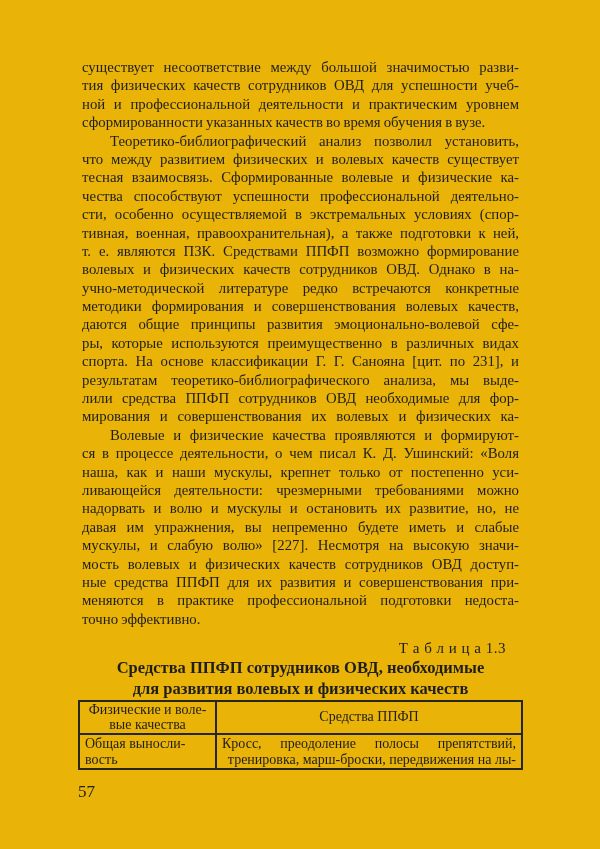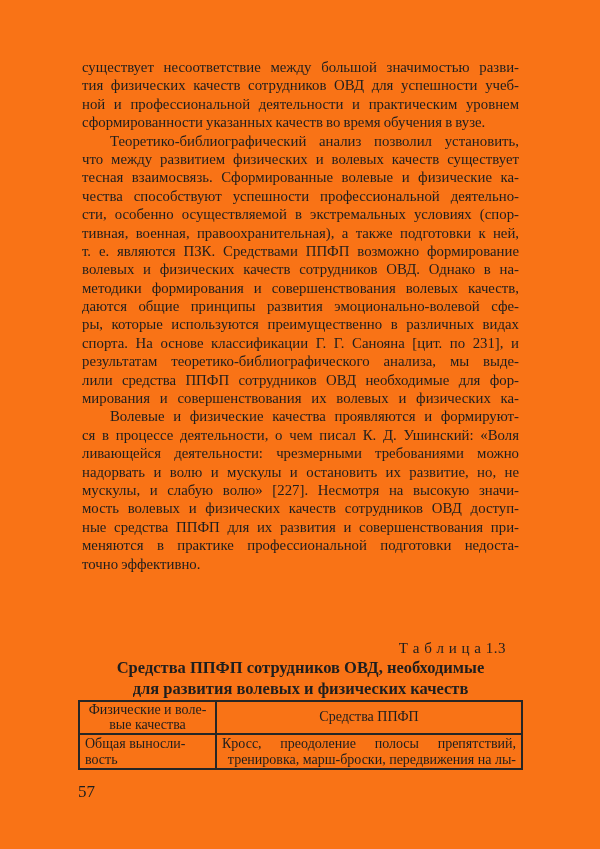--- a/index.html
+++ b/index.html
@@ -1,19 +1,19 @@
 <!DOCTYPE html>
 <html><head>
 <meta charset="utf-8">
 <style>
   html,body{margin:0;padding:0;background:#ffffff;}
   .page{
     position:relative;
     width:600px;height:849px;
-    background:#f97316;
+    background:#eab308;
     font-family:"Liberation Serif", serif;
     color:#1e1e1e;
     overflow:hidden;
   }
   
   .body-text{
     position:absolute;
     left:82px;top:58px;width:437px;
     font-size:14.8px;
     line-height:18.4px;
@@ -87,31 +87,34 @@
       <div class="line">ной и профессиональной деятельности и практическим уровнем</div>
       <div class="line noj">сформированности указанных качеств во время обучения в вузе.</div>
       <div class="line ind">Теоретико-библиографический анализ позволил установить,</div>
       <div class="line">что между развитием физических и волевых качеств существует</div>
       <div class="line">тесная взаимосвязь. Сформированные волевые и физические ка-</div>
       <div class="line">чества способствуют успешности профессиональной деятельно-</div>
       <div class="line">сти, особенно осуществляемой в экстремальных условиях (спор-</div>
       <div class="line">тивная, военная, правоохранительная), а также подготовки к ней,</div>
       <div class="line">т. е. являются ПЗК. Средствами ППФП возможно формирование</div>
       <div class="line">волевых и физических качеств сотрудников ОВД. Однако в на-</div>
+      <div class="line">учно-методической литературе редко встречаются конкретные</div>
       <div class="line">методики формирования и совершенствования волевых качеств,</div>
       <div class="line">даются общие принципы развития эмоционально-волевой сфе-</div>
       <div class="line">ры, которые используются преимущественно в различных видах</div>
       <div class="line">спорта. На основе классификации Г. Г. Санояна [цит. по 231], и</div>
       <div class="line">результатам теоретико-библиографического анализа, мы выде-</div>
       <div class="line">лили средства ППФП сотрудников ОВД необходимые для фор-</div>
       <div class="line">мирования и совершенствования их волевых и физических ка-</div>
       <div class="line ind">Волевые и физические качества проявляются и формируют-</div>
       <div class="line">ся в процессе деятельности, о чем писал К. Д. Ушинский: «Воля</div>
+      <div class="line">наша, как и наши мускулы, крепнет только от постепенно уси-</div>
       <div class="line">ливающейся деятельности: чрезмерными требованиями можно</div>
       <div class="line">надорвать и волю и мускулы и остановить их развитие, но, не</div>
+      <div class="line">давая им упражнения, вы непременно будете иметь и слабые</div>
       <div class="line">мускулы, и слабую волю» [227]. Несмотря на высокую значи-</div>
       <div class="line">мость волевых и физических качеств сотрудников ОВД доступ-</div>
       <div class="line">ные средства ППФП для их развития и совершенствования при-</div>
       <div class="line">меняются в практике профессиональной подготовки недоста-</div>
       <div class="line noj">точно эффективно.</div>
     </div>
 
   <div class="table-label">Т а б л и ц а 1.3</div>
 
   <div class="table-title">

